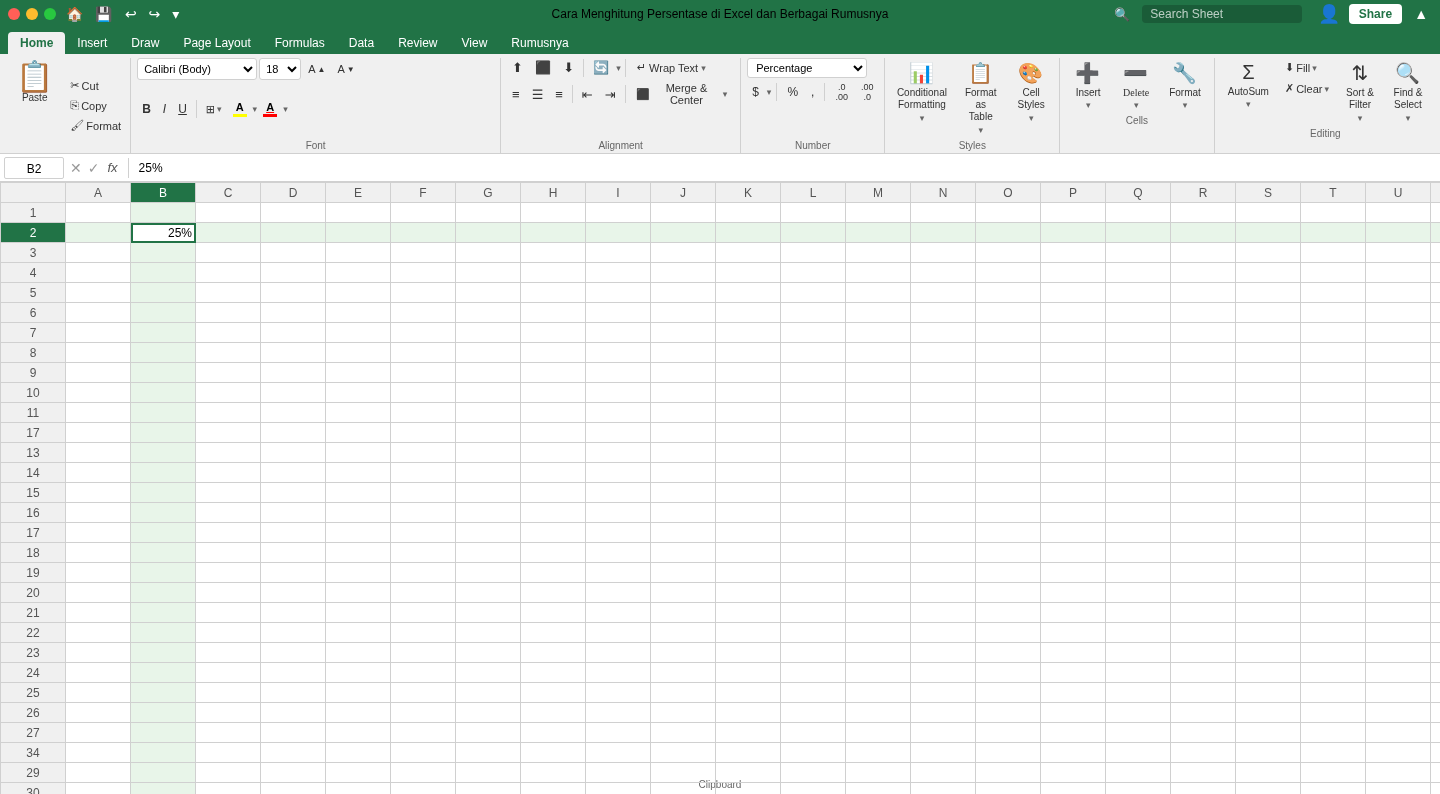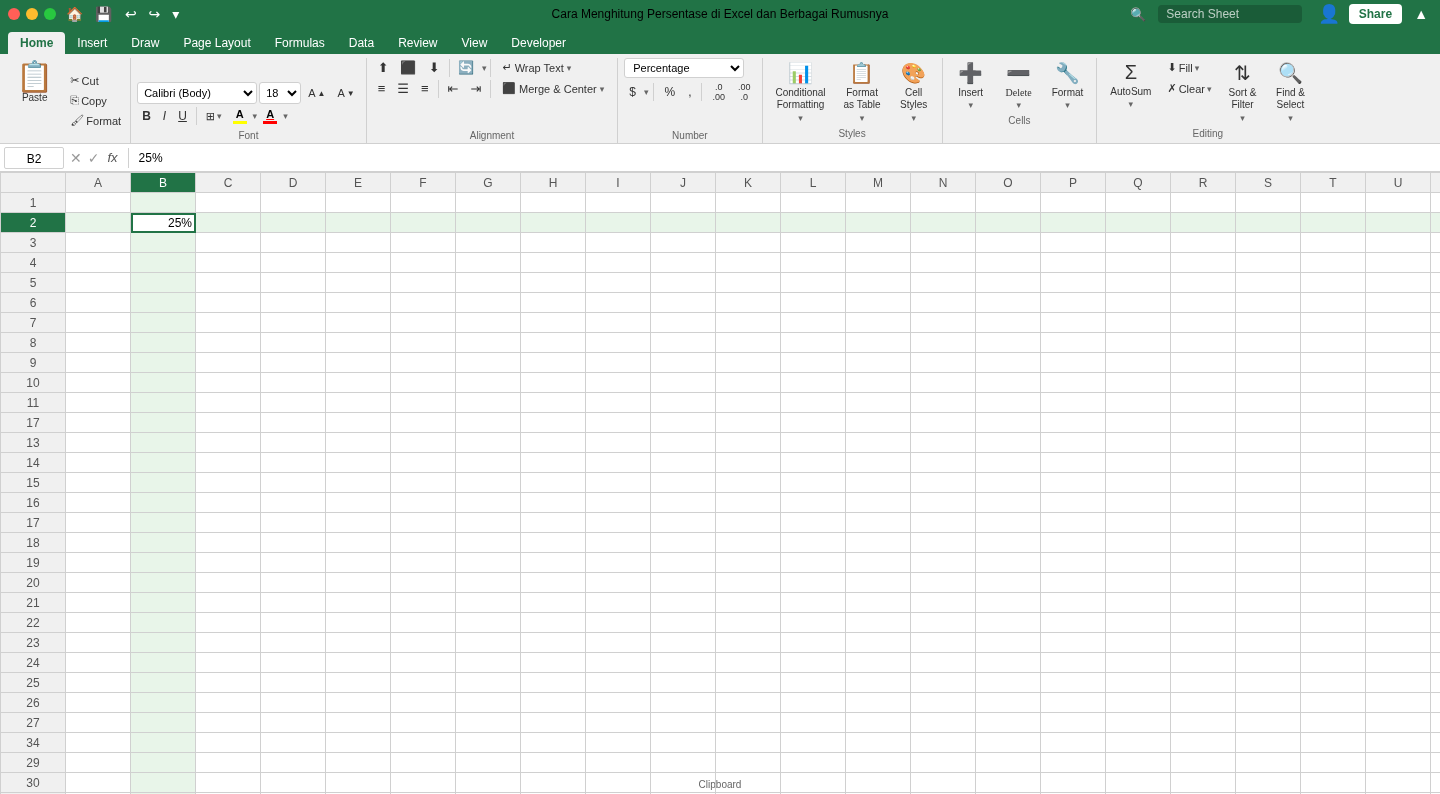--- a/index.html
+++ b/index.html
@@ -24,21 +24,21 @@
     .title-bar-right { display: flex; align-items: center; gap: 8px; margin-left: auto; }
     .qat-icons { display: flex; align-items: center; gap: 4px; }
     .qat-btn { background: none; border: none; color: white; cursor: pointer; font-size: 14px; padding: 2px 4px; }
     .search-bar-title {
       background: #1a5c38;
       border: none;
       border-radius: 4px;
       color: white;
       padding: 2px 8px;
       font-size: 12px;
-      width: 144px;
+      width: 160px;
       outline: none;
     }
     .search-bar-title::placeholder { color: rgba(255,255,255,0.7); }
     .share-btn {
       background: white;
       color: #217346;
       border: none;
       border-radius: 4px;
       padding: 3px 10px;
       font-size: 12px;
@@ -401,21 +401,21 @@
 
 <div class="ribbon-tabs">
   <div class="ribbon-tab active">Home</div>
   <div class="ribbon-tab">Insert</div>
   <div class="ribbon-tab">Draw</div>
   <div class="ribbon-tab">Page Layout</div>
   <div class="ribbon-tab">Formulas</div>
   <div class="ribbon-tab">Data</div>
   <div class="ribbon-tab">Review</div>
   <div class="ribbon-tab">View</div>
-  <div class="ribbon-tab">Developer</div>
+  <div class="ribbon-tab">Rumusnya</div>
 </div>
 
 <div class="ribbon-toolbar">
 
   <div class="clipboard-group">
     <div style="display:flex; flex-direction:column; align-items:center; cursor:pointer; padding:4px 8px; border-radius:4px;">
       <span style="font-size:30px; color:#217346; line-height:1;">📋</span>
       <span style="font-size:10px; color:#333;">Paste</span>
     </div>
     <div class="clipboard-actions">
@@ -429,21 +429,21 @@
       </button>
       <button class="r-btn">
         <span>🖌</span>
         <span>Format</span>
       </button>
     </div>
     <div class="ribbon-group-label" style="position:absolute; bottom:2px; left:0; right:0; text-align:center; font-size:10px; color:#666;">Clipboard</div>
   </div>
 
   <div class="ribbon-group" style="gap:2px;">
-    <div class="ribbon-group-content" style="flex-direction:column; align-items:flex-start;margin-top:24px;">
+    <div class="ribbon-group-content" style="flex-direction:row; align-items:flex-start;">
       <div class="font-row">
         <select class="font-select" style="width:120px;">
           <option>Calibri (Body)</option>
         </select>
         <select class="font-size-select">
           <option>18</option>
         </select>
         <button class="r-btn">
             <span>A</span>
             <sup style="font-size:8px;">▲</sup>

